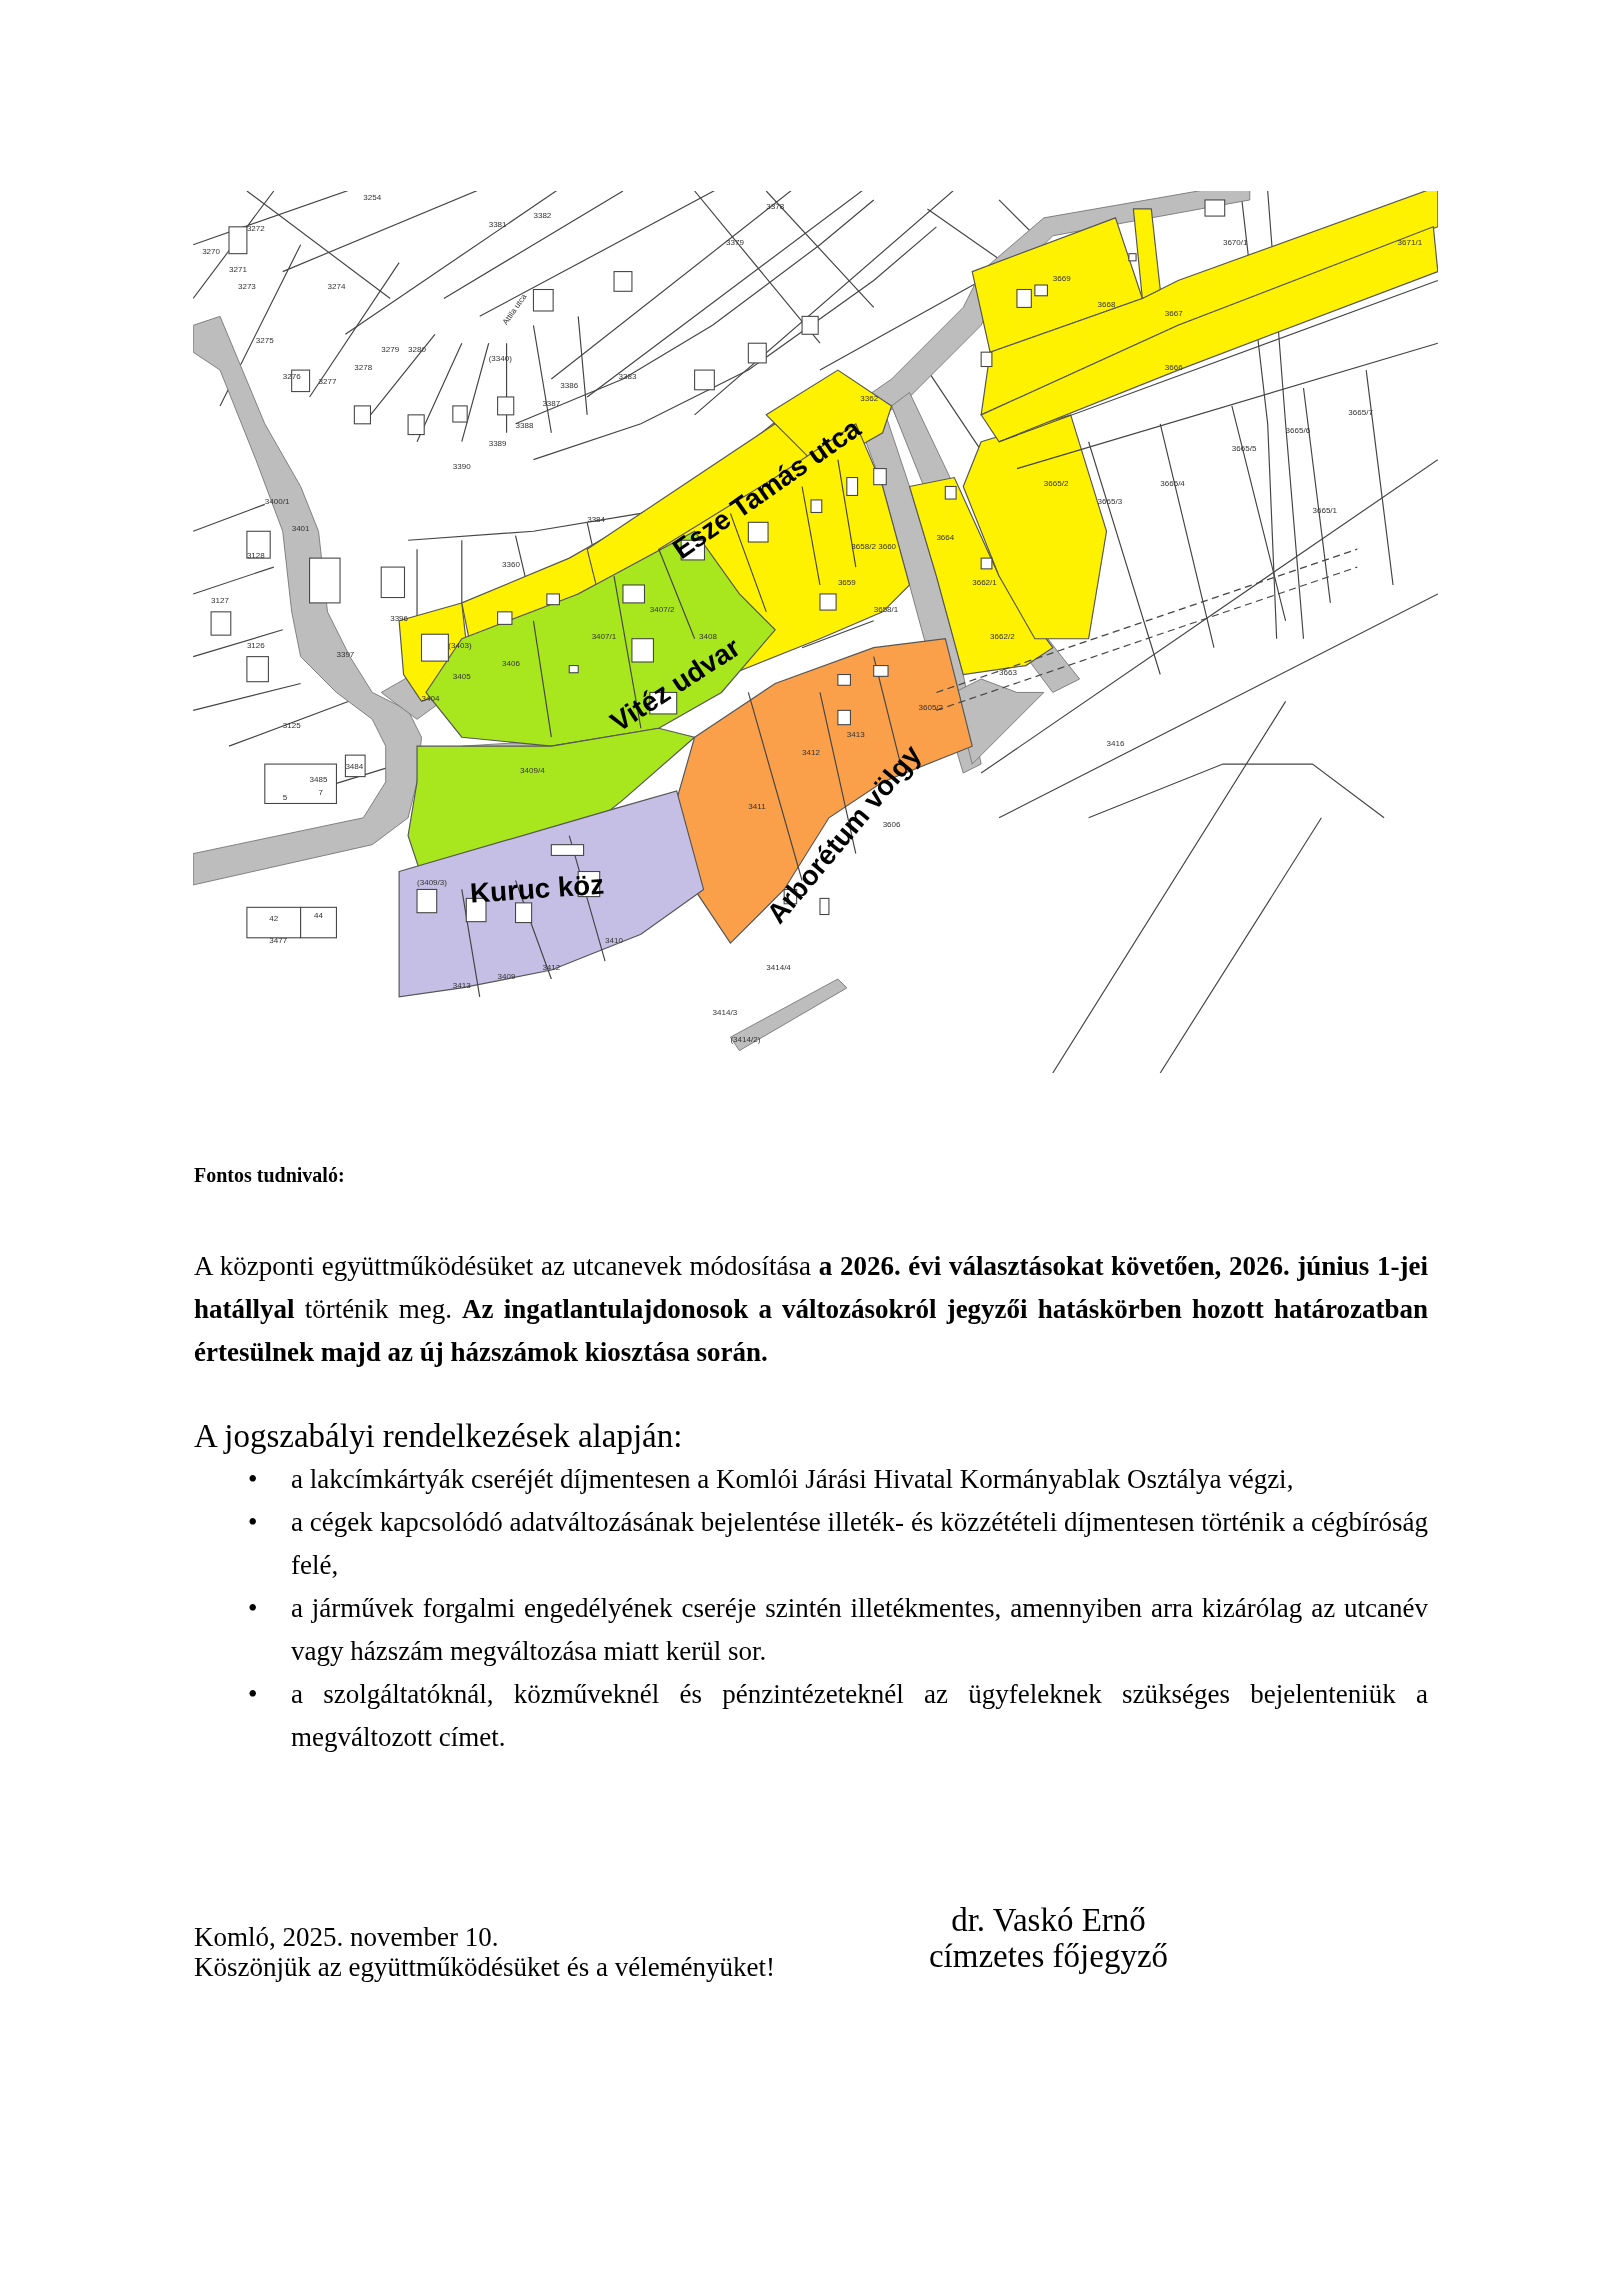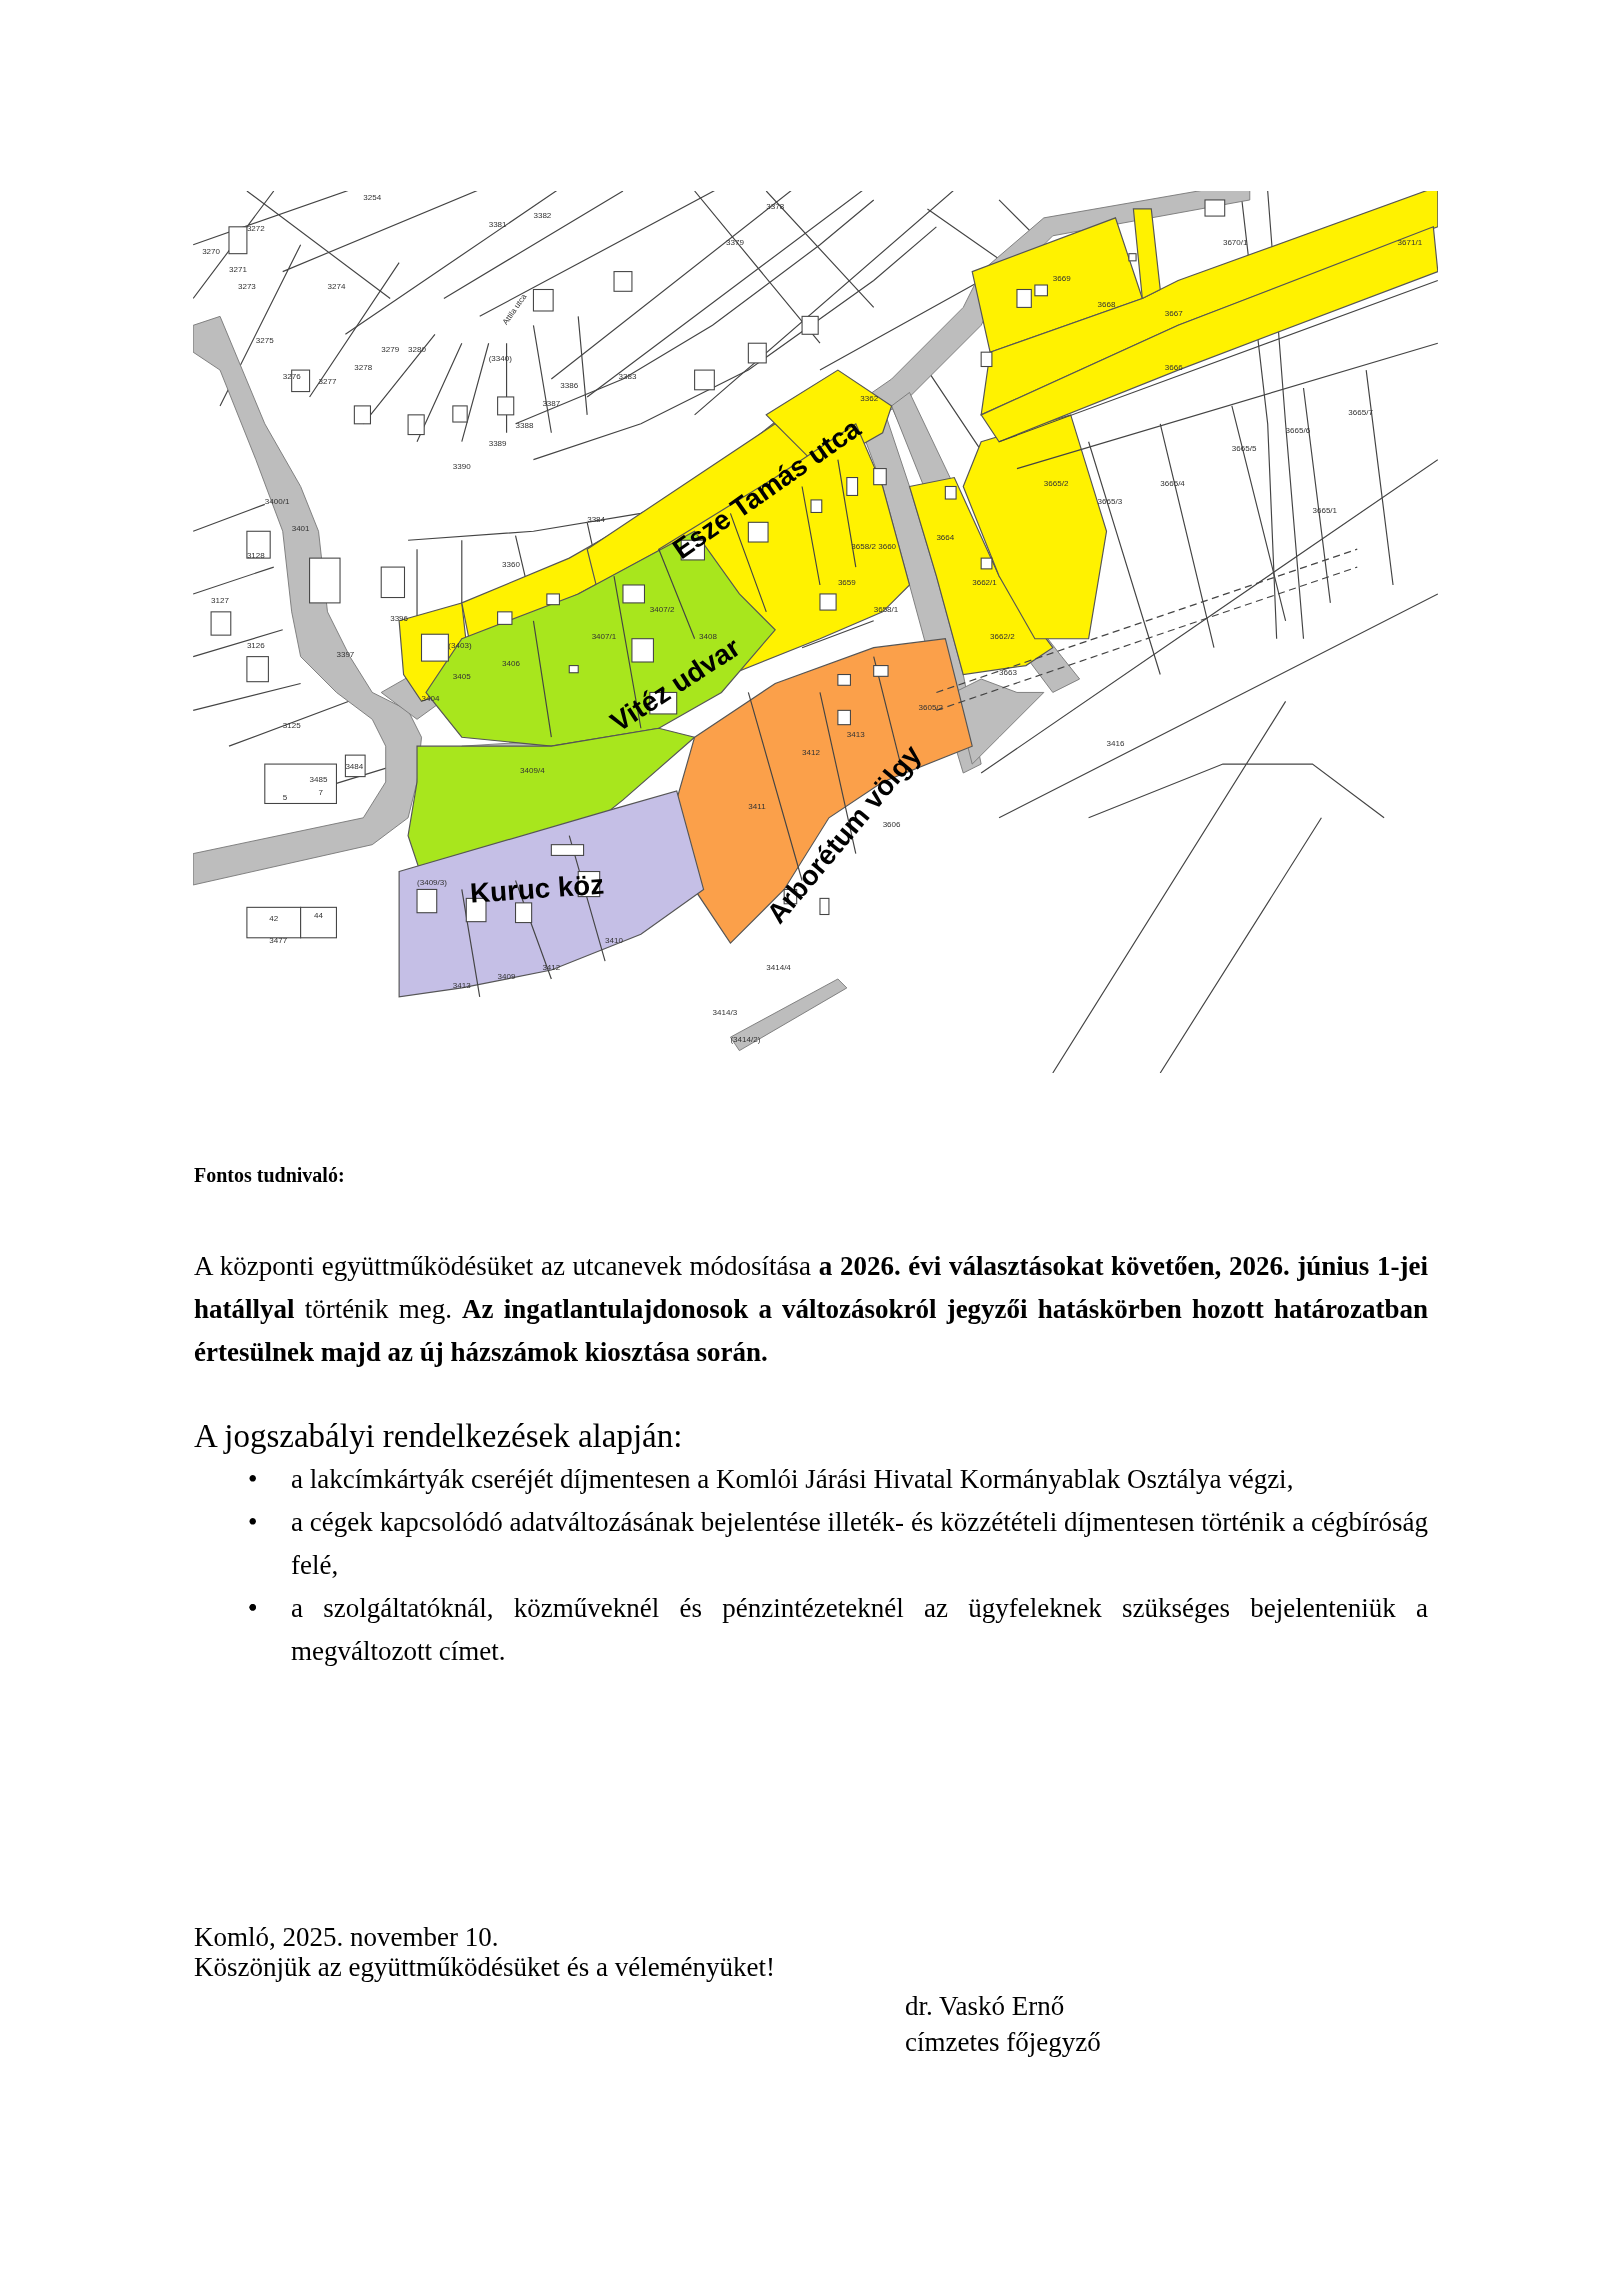--- a/index.html
+++ b/index.html
@@ -13,21 +13,21 @@
   .street{font-family:"Liberation Sans","DejaVu Sans",sans-serif;font-weight:bold;font-size:31px;fill:#000;}
   .heading{position:absolute;left:194px;top:1164px;font-size:20px;font-weight:bold;text-align:right;}
   .para{position:absolute;left:194px;top:1245px;width:1234px;font-size:27px;line-height:43px;text-align:justify;}
   .intro{position:absolute;left:194px;top:1415px;font-size:33px;line-height:43px;}
   ul.bullets{position:absolute;left:194px;top:1458px;width:1234px;margin:0;padding:0;list-style:none;}
   ul.bullets li{position:relative;padding-left:97px;font-size:27px;line-height:43px;text-align:justify;}
   ul.bullets li .dot{position:absolute;left:54px;top:0;}
   .b{font-weight:bold;}
   .thanks{position:absolute;left:194px;top:1952px;font-size:27px;}
   .date{position:absolute;left:194px;top:1922px;font-size:27px;}
-  .sig{position:absolute;left:905px;top:1988px;width:287px;text-align:left;font-size:27px;line-height:36px;}
+  .sig{position:absolute;left:905px;top:1902px;width:287px;text-align:center;font-size:33px;line-height:36px;}
 </style>
 </head>
 <body>
 
 <div class="map">
 <svg viewBox="0 0 1390 985">
   <rect x="0" y="0" width="1390" height="985" fill="#fff"></rect>
 
   <g>
     <path class="ln" d="M0 60 L200 -10 M0 120 L90 0 M60 0 L220 120 M120 60 L30 240 M100 90 L340 -10 M170 160 L420 -10 M280 120 L480 0 M320 140 L600 -10 M400 210 L680 -10 M440 230 L760 -10 M560 250 L860 -10 M700 200 L880 100"></path>
@@ -239,21 +239,21 @@
 
 <div class="para">
   <span>A központi együttműködésüket az utcanevek módosítása </span><span class="b">a 2026. évi választásokat követően, 2026. június 1-jei hatállyal</span><span> történik meg. </span><span class="b">Az ingatlantulajdonosok a változásokról jegyzői hatáskörben hozott határozatban értesülnek majd az új házszámok kiosztása során.</span>
 </div>
 
 <div class="intro">A jogszabályi rendelkezések alapján:</div>
 
 <ul class="bullets">
   <li><span class="dot">•</span><span>a lakcímkártyák cseréjét díjmentesen a Komlói Járási Hivatal Kormányablak Osztálya végzi,</span></li>
   <li><span class="dot">•</span><span>a cégek kapcsolódó adatváltozásának bejelentése illeték- és közzétételi díjmentesen történik a cégbíróság felé,</span></li>
-  <li><span class="dot">•</span></li>
+  <li><span class="dot">•</span><span>a járművek forgalmi engedélyének cseréje szintén illetékmentes, amennyiben arra kizárólag az utcanév vagy házszám megváltozása miatt kerül sor.</span></li>
   <li><span class="dot">•</span><span>a szolgáltatóknál, közműveknél és pénzintézeteknél az ügyfeleknek szükséges bejelenteniük a megváltozott címet.</span></li>
 </ul>
 
 <div class="thanks">Köszönjük az együttműködésüket és a véleményüket!</div>
 <div class="date">Komló, 2025. november 10.</div>
 
 <div class="sig">
   <div>dr. Vaskó Ernő</div>
   <div>címzetes főjegyző</div>
 </div>

